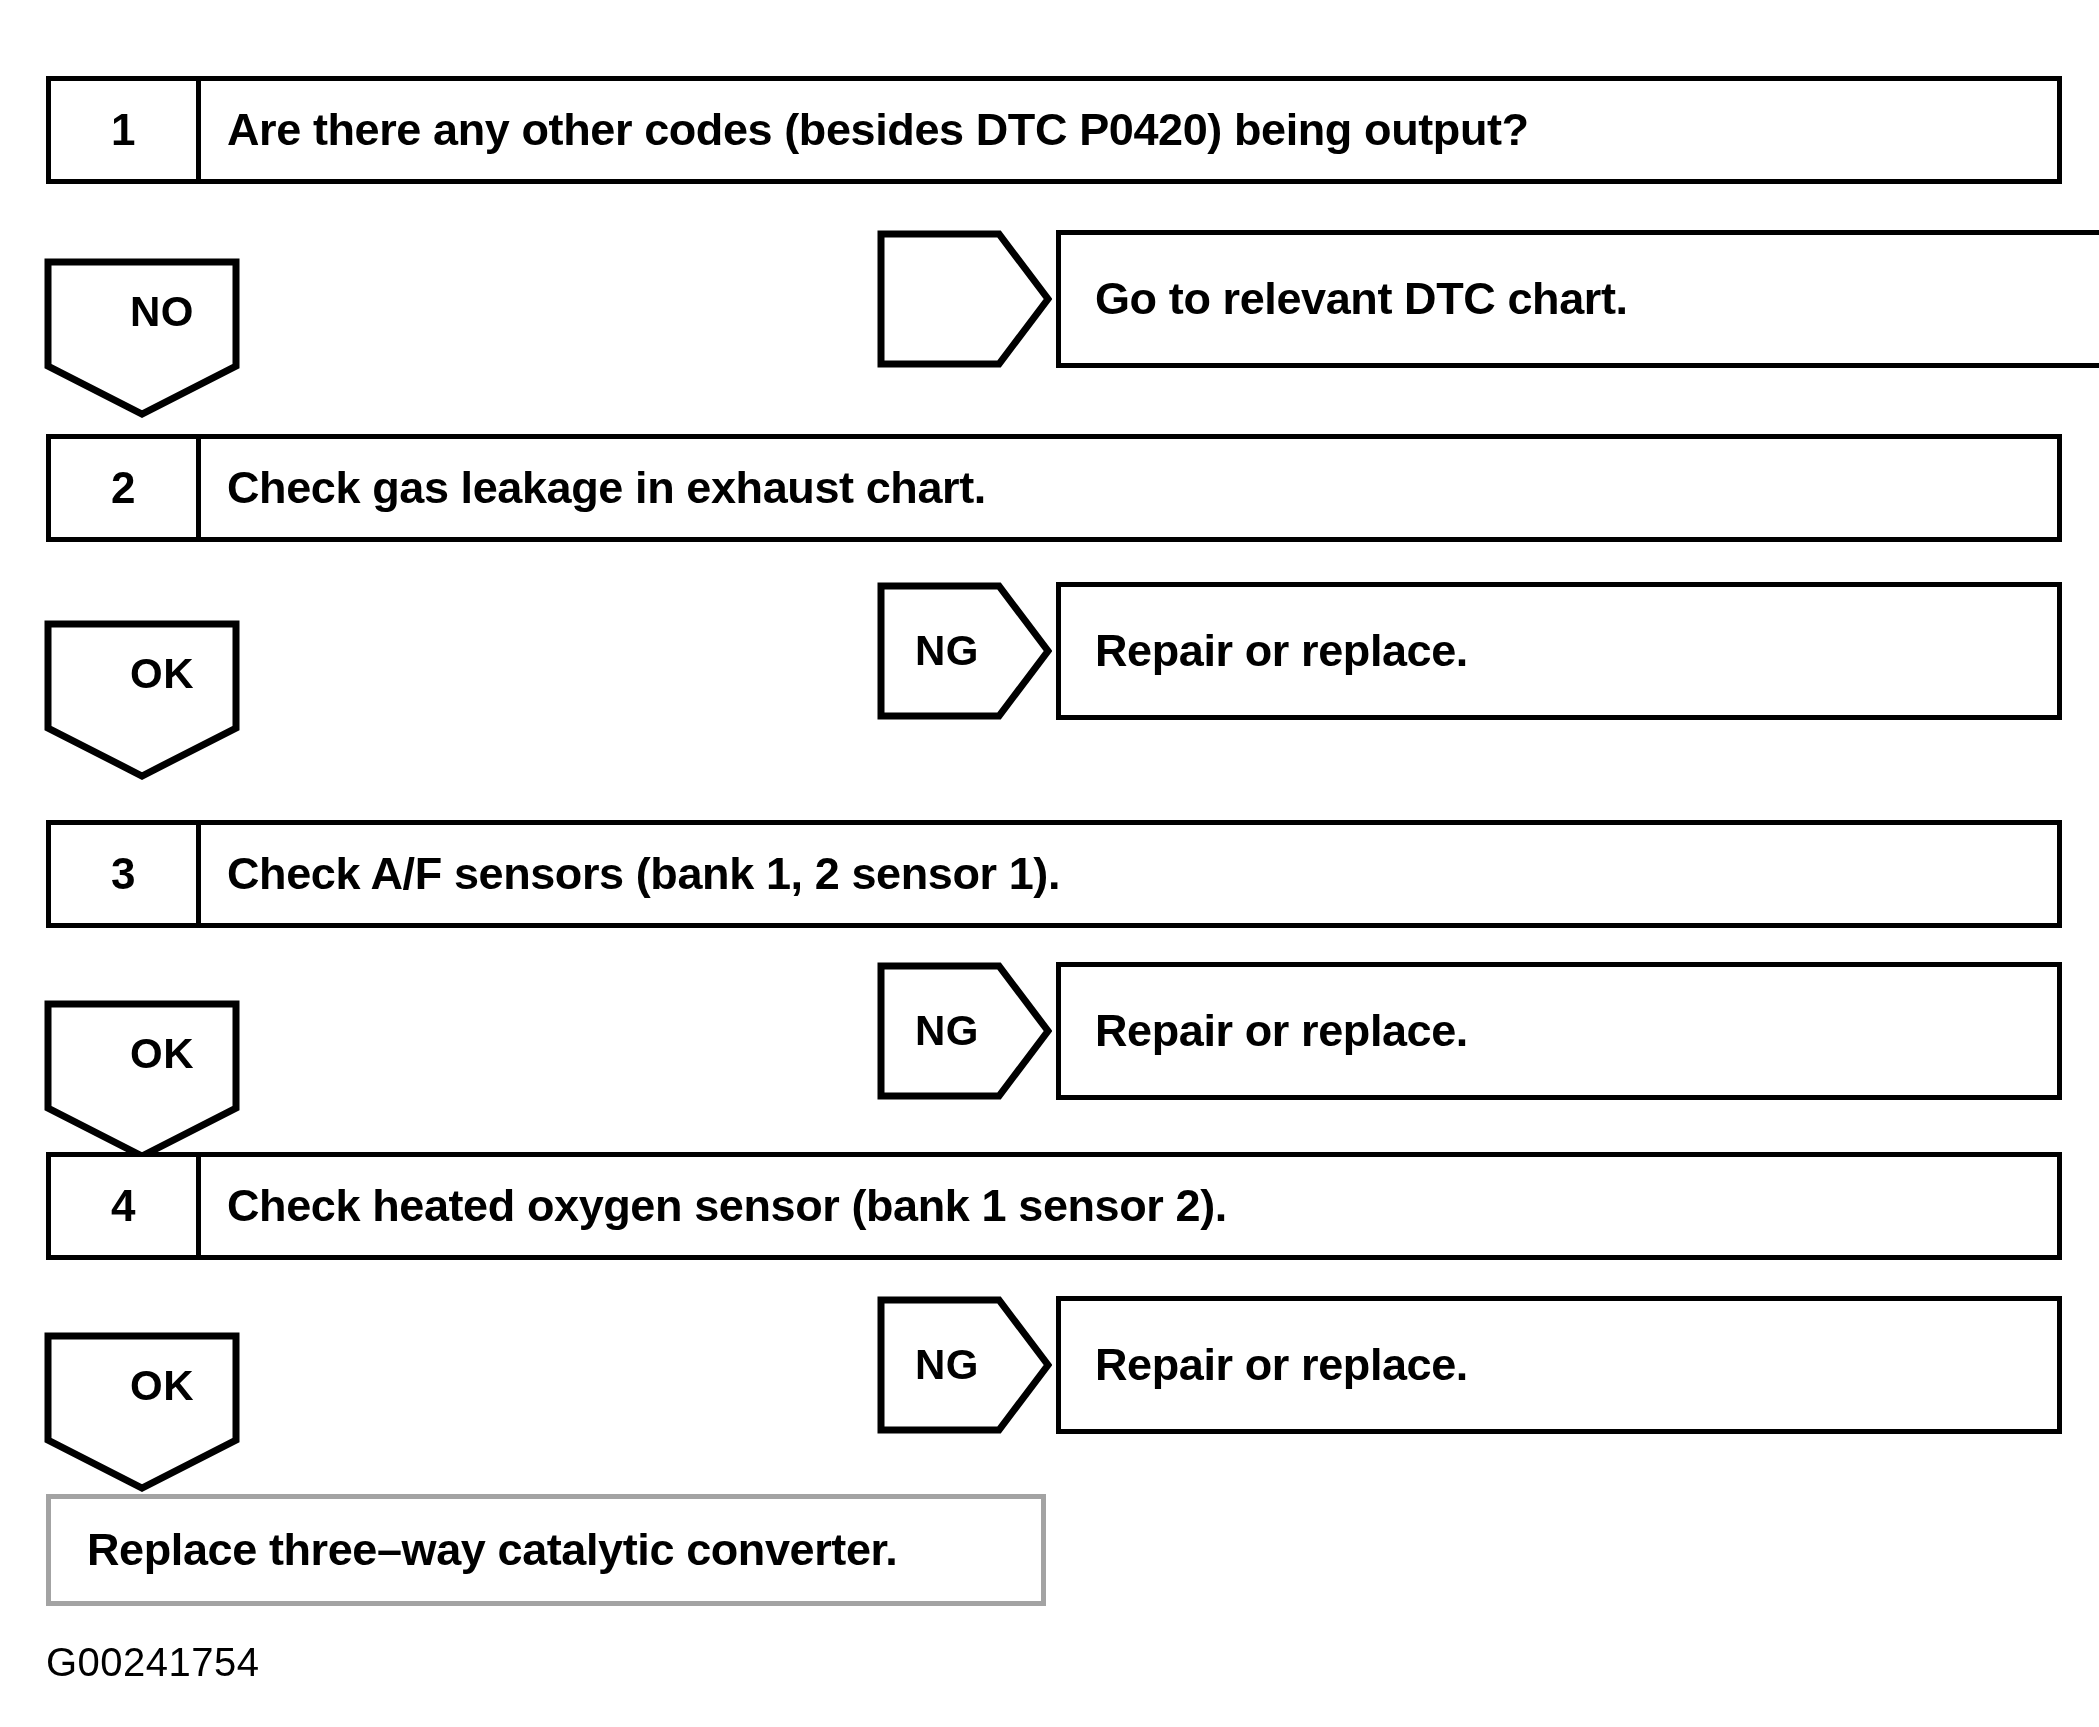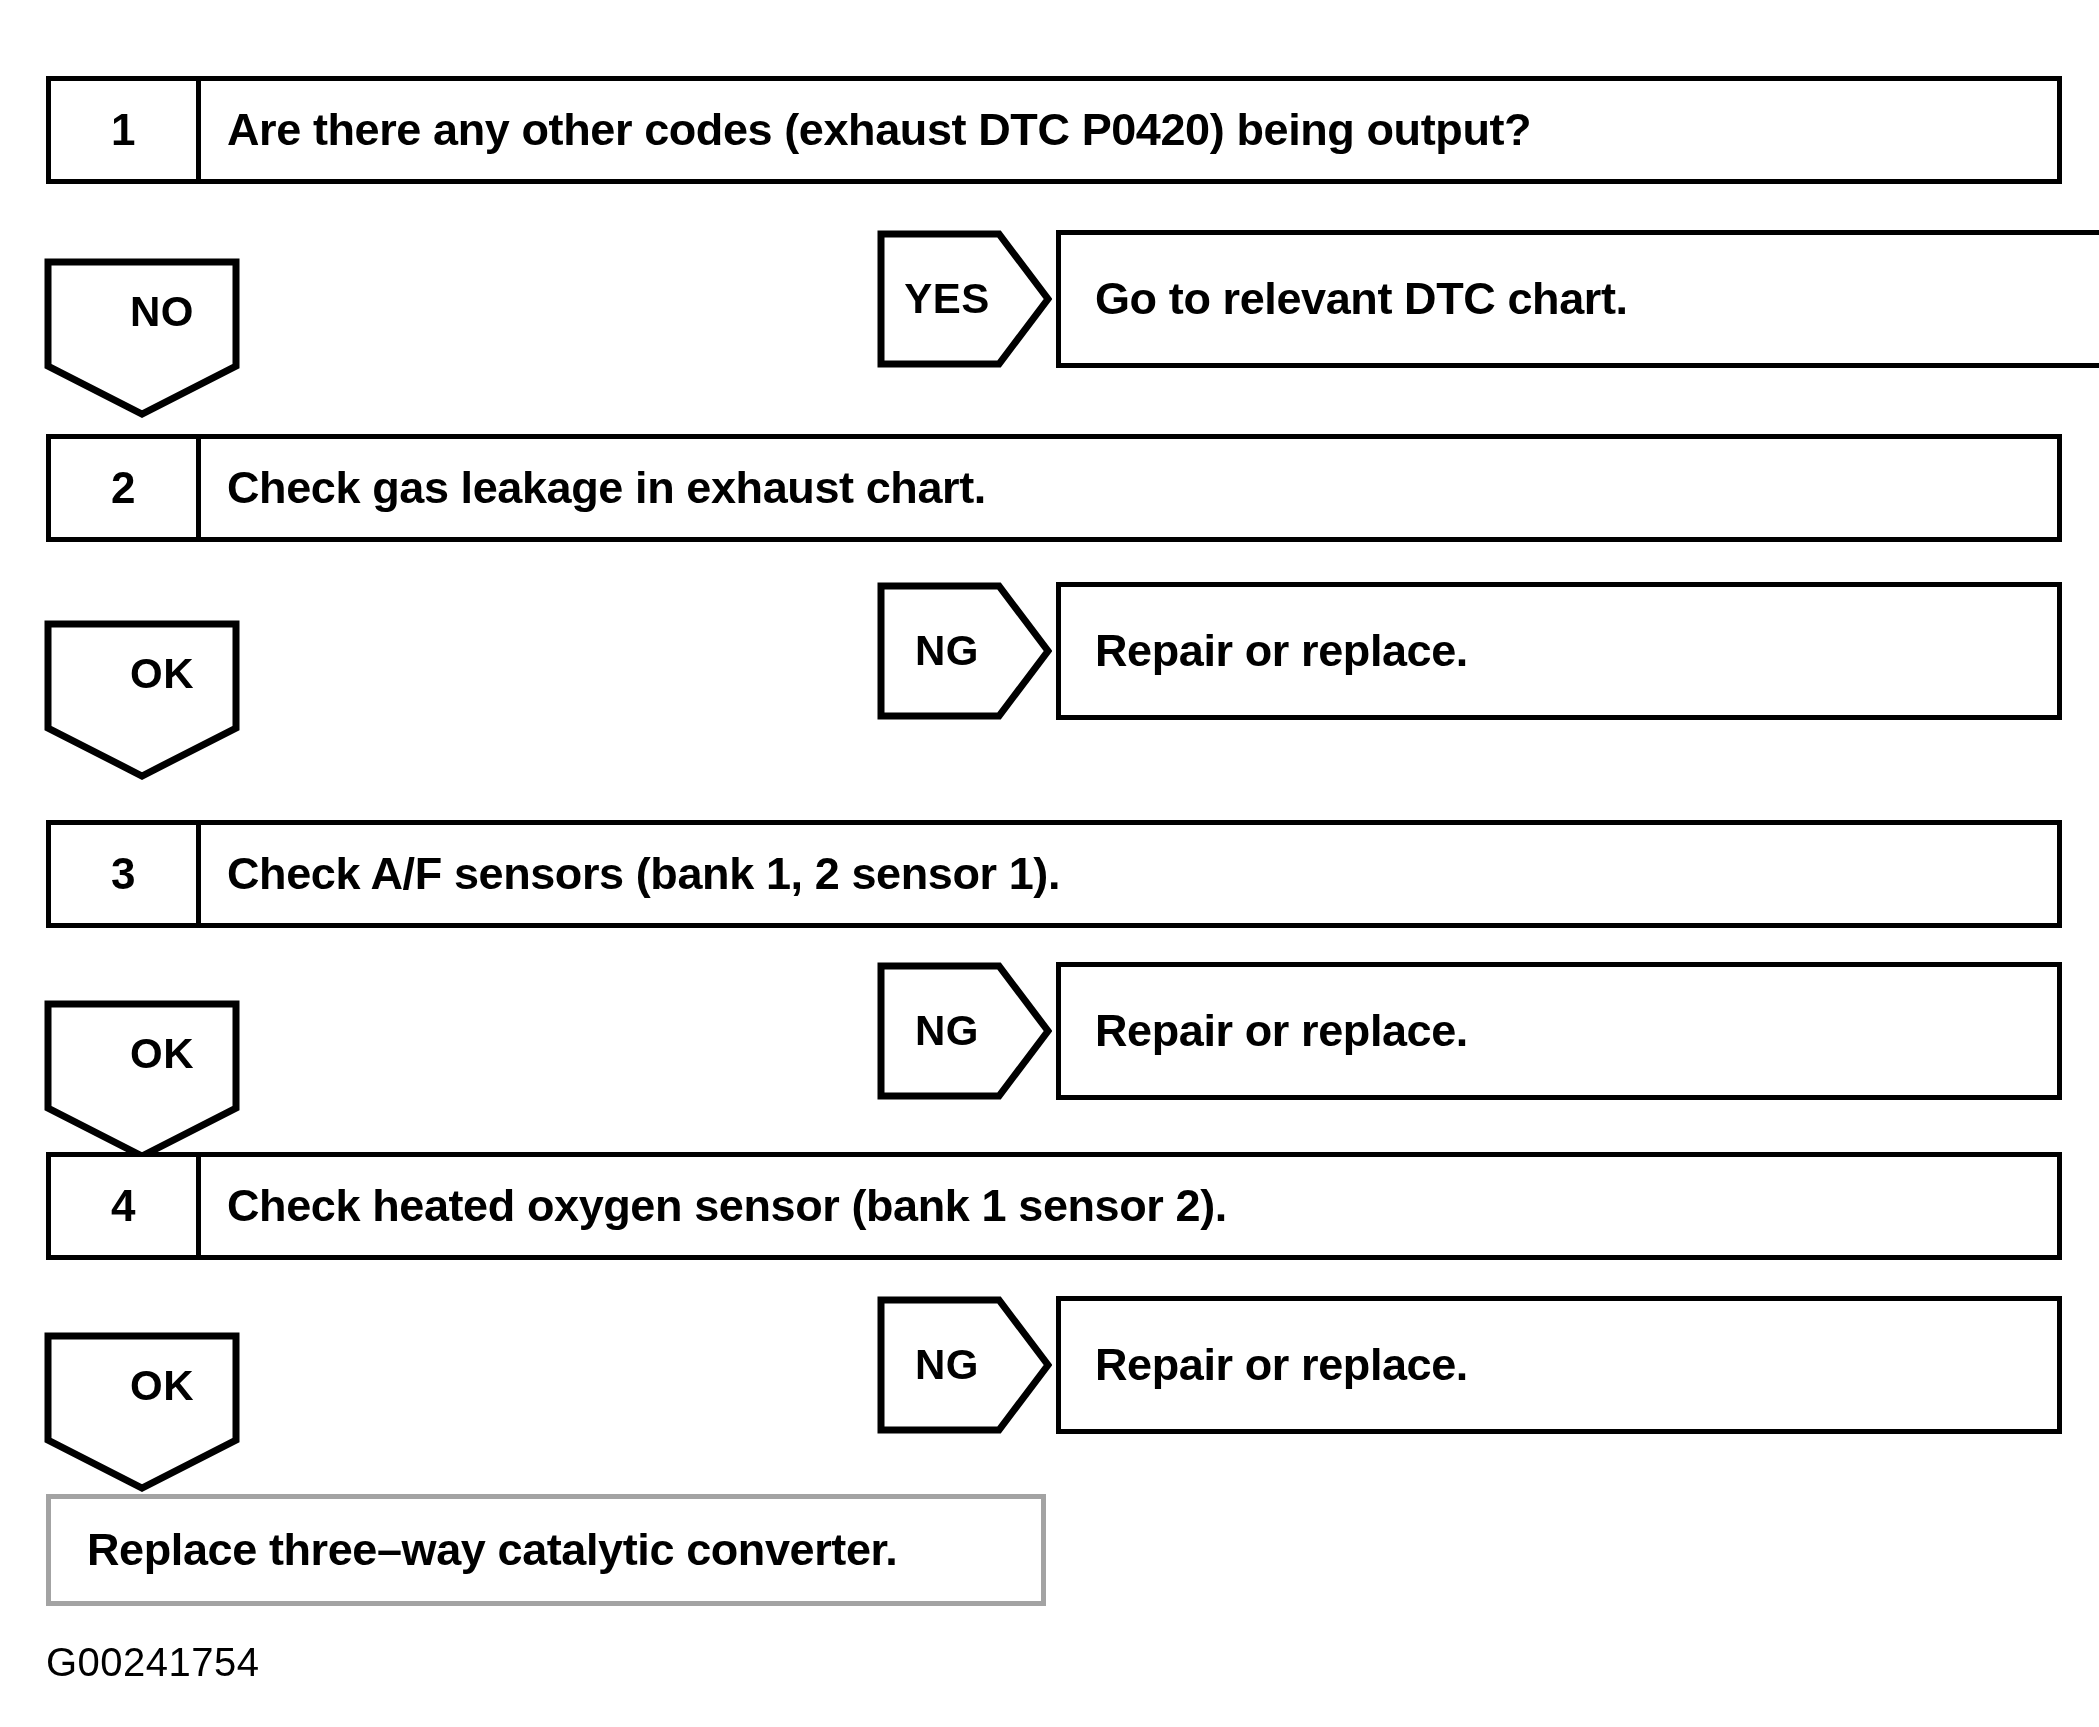--- a/index.html
+++ b/index.html
@@ -143,35 +143,34 @@
     font-family: "Liberation Sans", sans-serif;
   }
 </style>
 </head>
 <body>
 
 <div id="chart-root">
 
   <div class="step-row" style="left:46px; top:76px; width:2016px; height:108px;">
     <div class="step-num">1</div>
-    <div class="step-text">Are there any other codes (exhaust DTC P0420) being output?</div>
+    <div class="step-text">Are there any other codes (besides DTC P0420) being output?</div>
   </div>
 
   <div class="down-arrow" style="left:44px; top:258px;">
     <svg viewBox="0 0 196 160" preserveAspectRatio="none" aria-hidden="true">
       <polygon points="4,4 192,4 192,108 98,156 4,108" fill="#ffffff" stroke="#000000" stroke-width="7"></polygon>
     </svg>
     <div class="arrow-label">NO</div>
   </div>
 
   <div class="right-arrow" style="left:877px; top:230px;">
     <svg viewBox="0 0 175 138" preserveAspectRatio="none" aria-hidden="true">
       <polygon points="4,4 122,4 171,69 122,134 4,134" fill="#ffffff" stroke="#000000" stroke-width="7"></polygon>
     </svg>
-    <div class="arrow-label">YES</div>
   </div>
 
   <div class="branch-box" style="left:1056px; top:230px; width:1110px; height:138px;">Go to relevant DTC chart.</div>
 
   <div class="step-row" style="left:46px; top:434px; width:2016px; height:108px;">
     <div class="step-num">2</div>
     <div class="step-text">Check gas leakage in exhaust chart.</div>
   </div>
 
   <div class="down-arrow" style="left:44px; top:620px;">

